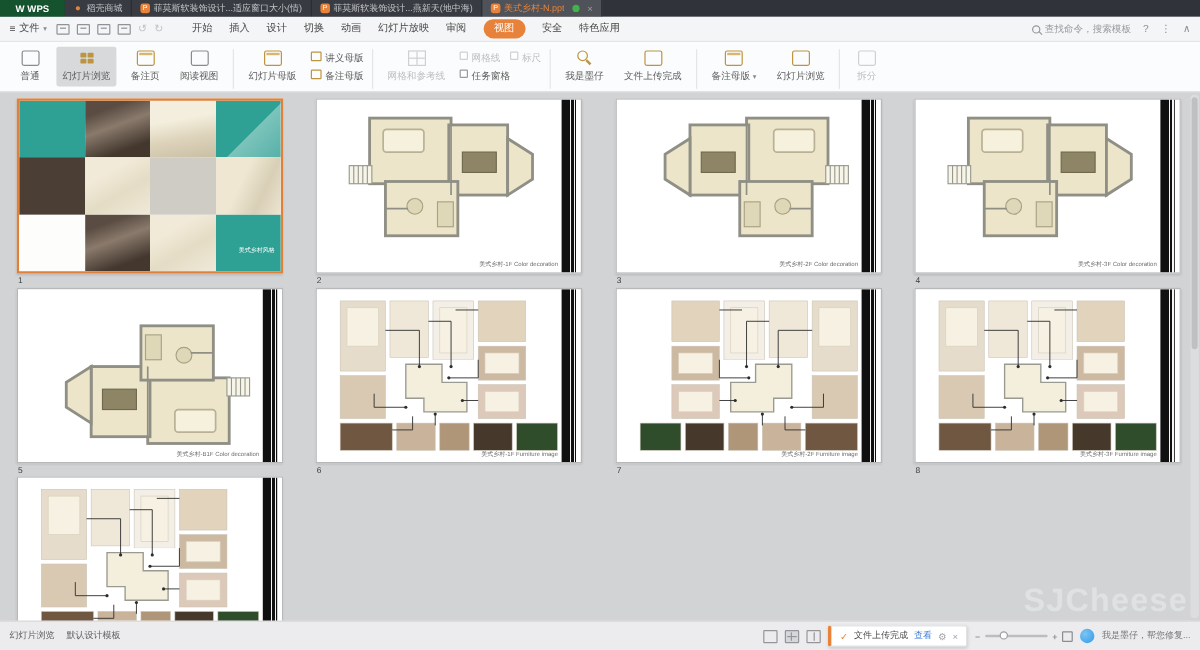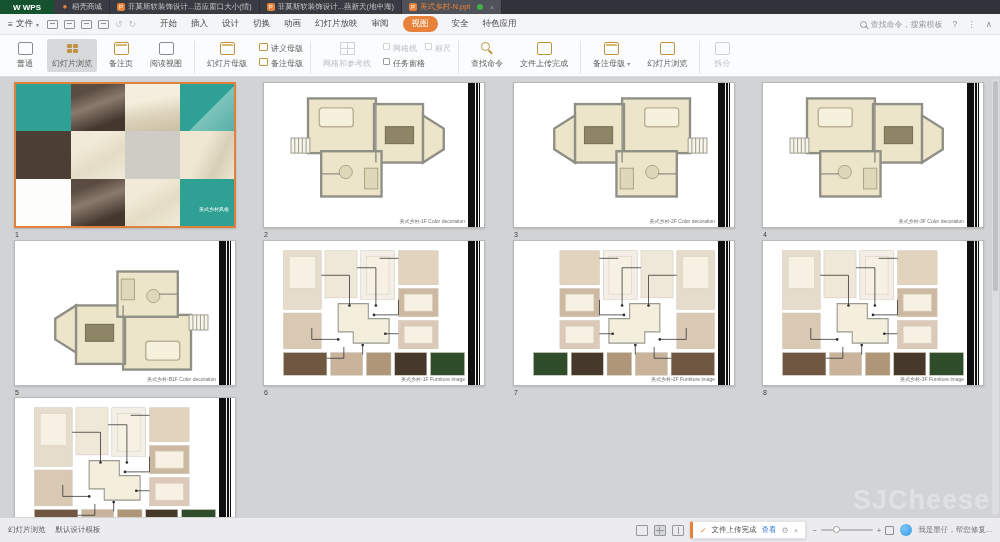--- a/index.html
+++ b/index.html
@@ -345,21 +345,21 @@
       <div class="stackbtn">
         <span class="cb"></span>
         <span>任务窗格</span>
       </div>
     </div>
     <div class="rdiv"></div>
     <div class="rbtn">
       <span class="ric">
           <span class="lens"></span>
         </span>
-      <span>查找命令</span>
+      <span>我是墨仔</span>
     </div>
     <div class="rbtn">
       <span class="ric gold">
           <span class="frame"></span>
         </span>
       <span>文件上传完成</span>
     </div>
     <div class="rdiv"></div>
     <div class="rbtn">
       <span class="ric gold">

